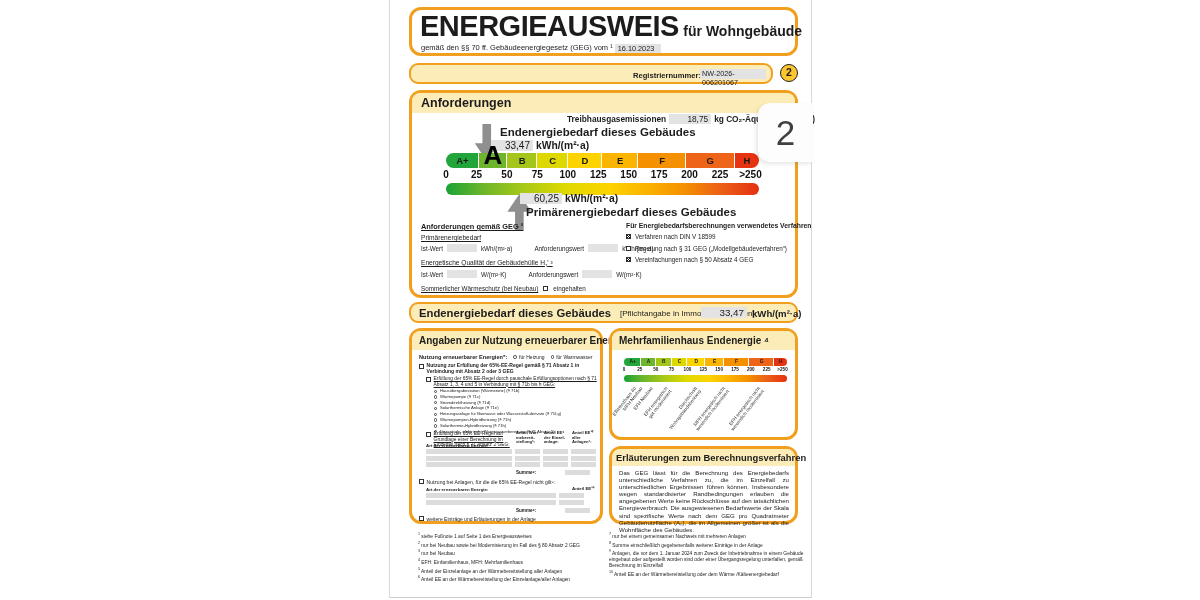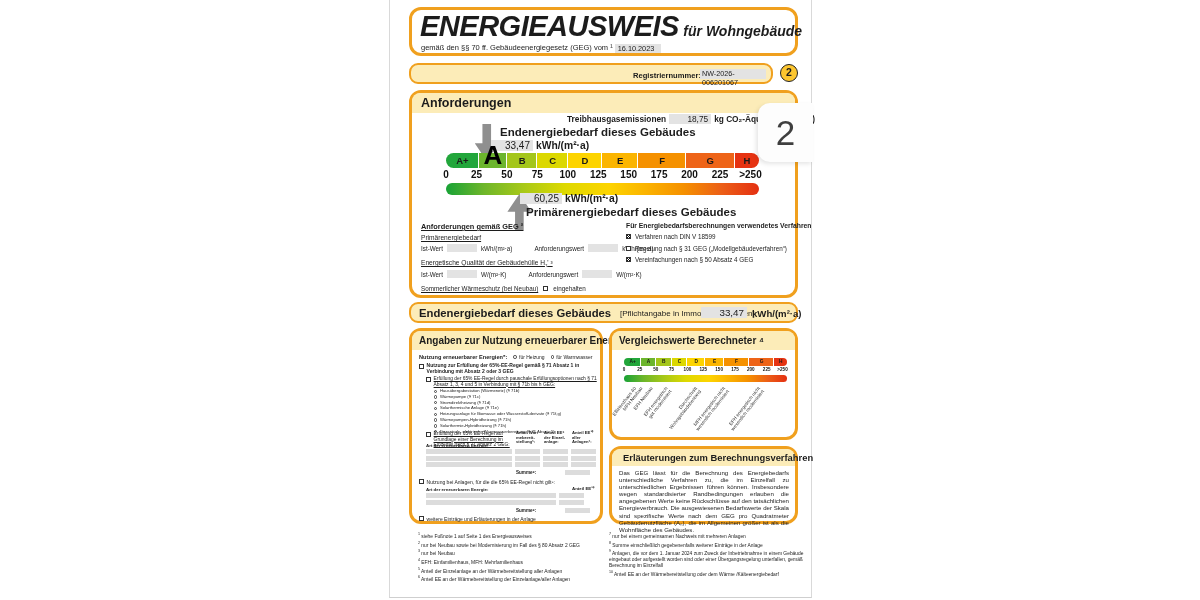--- a/index.html
+++ b/index.html
@@ -36,21 +36,21 @@
   .fn sup{font-size:3.6px;}
   .grow{background:#dcdcdc;}
   sub{font-size:60%;}
 </style>
 </head>
 <body>
 
 <div id="page-col">
 
   <div class="box" style="left:19px;top:7px;width:389px;height:49px;">
-    <div class="abs" style="left:8px;top:0px;white-space:nowrap;font-style:italic;">
+    <div class="abs" style="left:8px;top:0px;white-space:nowrap;">
       <span class="b" style="font-size:29px;letter-spacing:-0.5px;">ENERGIEAUSWEIS</span>
       <span class="b" style="font-size:14px;">für Wohngebäude</span>
     </div>
     <div class="abs" style="left:9px;top:33px;font-size:7.5px;white-space:nowrap;">
       <span>gemäß den §§ 70 ff. Gebäudeenergiegesetz (GEG) vom ¹</span>
       <span class="field" style="width:46px;height:9px;font-size:7.3px;padding-left:3px;vertical-align:-1px;">16.10.2023</span>
     </div>
   </div>
 
   <div class="box cream" style="left:19px;top:63px;width:364px;height:21px;border-radius:9px;border-width:2.5px;">
@@ -307,21 +307,21 @@
     </div>
 
     <div class="abs" style="left:7px;top:185px;width:180px;display:flex;gap:3px;">
       <span class="cb" style="width:4.6px;height:4.6px;"></span>
       <span style="font-size:5px;">weitere Einträge und Erläuterungen in der Anlage</span>
     </div>
   </div>
 
   <div class="box" id="cpanel" style="left:219px;top:328px;width:189px;height:112px;">
     <div class="strip" style="height:19px;"></div>
-    <div class="abs b" style="left:7px;top:4px;font-size:10px;">Vergleichswerte Berechneter ⁴</div>
+    <div class="abs b" style="left:7px;top:4px;font-size:10px;">Mehrfamilienhaus Endenergie ⁴</div>
     <div class="bandclip" id="comp-band" style="left:12px;top:27px;width:163px;height:8px;border-radius:4px;">
         <div class="seg" style="width: 10.5058%; background: rgb(34, 166, 59);"></div>
         <div class="seg" style="width: 8.94942%; background: rgb(108, 181, 45);"></div>
         <div class="seg" style="width: 9.72763%; background: rgb(164, 198, 26);"></div>
         <div class="seg" style="width: 9.72763%; background: rgb(220, 216, 0);"></div>
         <div class="seg" style="width: 10.8949%; background: rgb(253, 212, 0);"></div>
         <div class="seg" style="width: 11.6732%; background: rgb(251, 181, 0);"></div>
         <div class="seg" style="width: 15.1751%; background: rgb(245, 145, 0);"></div>
         <div class="seg" style="width: 15.5642%; background: rgb(238, 100, 24);"></div>
         <div class="seg" style="width: 7.7821%; background: rgb(230, 51, 18);"></div>
@@ -389,21 +389,21 @@
           <div class="rot">
             <div>EFH energetisch nicht</div>
             <div>wesentlich modernisiert</div>
           </div>
         </div>
       </div>
   </div>
 
   <div class="box" id="xpanel" style="left:219px;top:446px;width:189px;height:78px;">
     <div class="strip" style="height:17px;"></div>
-    <div class="abs b" style="left:11px;top:3px;font-size:9.4px;white-space:nowrap;">Erläuterungen zum Berechnungsverfahren</div>
+    <div class="abs b" style="left:4px;top:3px;font-size:9.4px;white-space:nowrap;">Erläuterungen zum Berechnungsverfahren</div>
     <div class="abs" style="left:7px;top:20px;width:170px;font-size:6.1px;line-height:7.1px;text-align:justify;">Das GEG lässt für die Berechnung des Energiebedarfs unterschiedliche Verfahren zu, die im Einzelfall zu unterschiedlichen Ergebnissen führen können. Insbesondere wegen standardisierter Randbedingungen erlauben die angegebenen Werte keine Rückschlüsse auf den tatsächlichen Energieverbrauch. Die ausgewiesenen Bedarfswerte der Skala sind spezifische Werte nach dem GEG pro Quadratmeter Gebäudenutzfläche (Aₙ), die im Allgemeinen größer ist als die Wohnfläche des Gebäudes.</div>
   </div>
 
   <div class="abs" id="fn-left" style="left:28px;top:531px;width:186px;">
       <div class="fn"><sup>1</sup> siehe Fußnote 1 auf Seite 1 des Energieausweises</div>
       <div class="fn"><sup>2</sup> nur bei Neubau sowie bei Modernisierung im Fall des § 80 Absatz 2 GEG</div>
       <div class="fn"><sup>3</sup> nur bei Neubau</div>
       <div class="fn"><sup>4</sup> EFH: Einfamilienhaus, MFH: Mehrfamilienhaus</div>
       <div class="fn"><sup>5</sup> Anteil der Einzelanlage an der Wärmebereitstellung aller Anlagen</div>
       <div class="fn"><sup>6</sup> Anteil EE an der Wärmebereitstellung der Einzelanlage/aller Anlagen</div>

